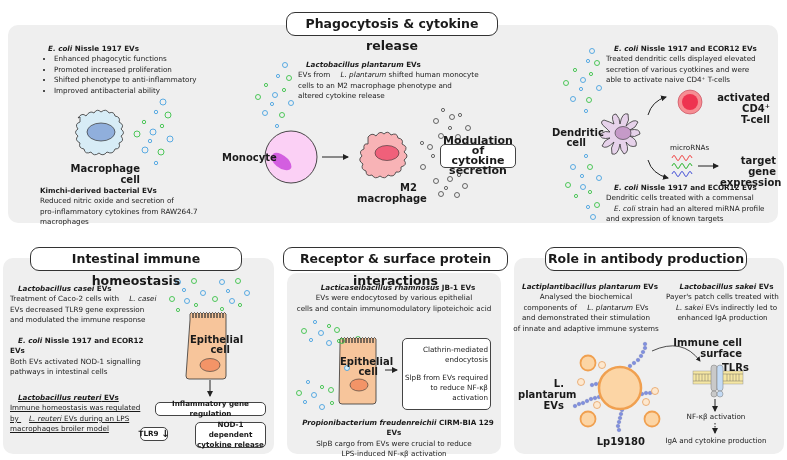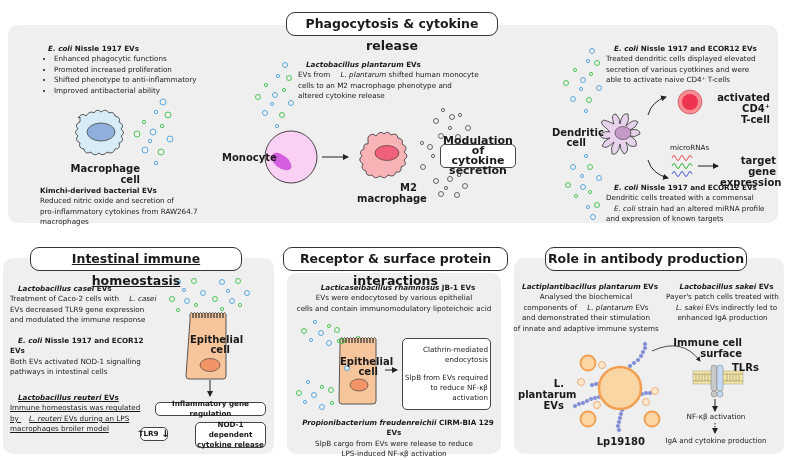--- a/index.html
+++ b/index.html
@@ -21,21 +21,21 @@
 </style>
 </head>
 <body>
 
 <div class="panel" style="left:8px;top:25px;width:770px;height:198px;"></div>
 <div class="panel" style="left:3px;top:258px;width:271px;height:196px;"></div>
 <div class="panel" style="left:287px;top:273px;width:214px;height:181px;"></div>
 <div class="panel" style="left:514px;top:258px;width:270px;height:196px;"></div>
 
 <div class="title-pill" style="left:286px;top:12px;width:210px;">Phagocytosis &amp; cytokine release</div>
-<div class="title-pill" style="left:30px;top:247px;width:210px;text-decoration:underline;">Intestinal immune homeostasis</div>
+<div class="title-pill" style="left:30px;top:247px;width:210px;">Intestinal immune homeostasis</div>
 <div class="title-pill" style="left:283px;top:247px;width:223px;">Receptor &amp; surface protein interactions</div>
 <div class="title-pill" style="left:545px;top:247px;width:200px;">Role in antibody production</div>
 
 <svg class="art" width="787" height="460" viewBox="0 0 787 460">
   <defs>
     <marker id="ah" markerWidth="6" markerHeight="6" refX="5" refY="3" orient="auto">
       <path d="M0,0 L6,3 L0,6 Z" fill="#222"></path>
     </marker>
   </defs>
 
@@ -382,38 +382,38 @@
     <div>Clathrin-mediated</div>
     <div>endocytosis</div>
     <div style="height:8px"></div>
     <div>SlpB from EVs required</div>
     <div>to reduce NF-κβ</div>
     <div>activation</div>
   </div>
 </div>
 <div class="txt center" style="left:287px;top:418px;width:214px;">
   <div><b><span class="it">Propionibacterium freudenreichii</span><span> CIRM-BIA 129 EVs</span></b></div>
-  <div>SlpB cargo from EVs were release to reduce</div>
+  <div>SlpB cargo from EVs were crucial to reduce</div>
   <div>LPS-induced NF-κβ activation</div>
 </div>
 
 <div class="txt center" style="left:512px;top:282px;width:148px;">
   <div><b><span class="it">Lactiplantibacillus plantarum</span><span> EVs</span></b></div>
   <div>Analysed the biochemical</div>
   <div><span>components of </span><span class="it">L. plantarum</span><span> EVs</span></div>
   <div>and demonstrated their stimulation</div>
   <div>of innate and adaptive immune systems</div>
 </div>
 <div class="txt center" style="left:660px;top:282px;width:125px;">
   <div><b><span class="it">Lactobacillus sakei</span><span> EVs</span></b></div>
   <div>Payer's patch cells treated with</div>
   <div><span class="it">L. sakei</span><span> EVs indirectly led to</span></div>
   <div>enhanced IgA production</div>
 </div>
 <div class="lbl" style="left:662px;top:337px;width:80px;">Immune cell surface</div>
-<div class="lbl" style="left:722px;top:362px;width:20px;margin-left:10px;">TLRs</div>
+<div class="lbl" style="left:722px;top:362px;width:20px;">TLRs</div>
 <div class="lbl" style="left:518px;top:378px;width:46px;line-height:11px;">
   <div class="it">L. plantarum</div>
   <div>EVs</div>
 </div>
 <div class="lbl" style="left:595px;top:436px;width:50px;">Lp19180</div>
 <div class="txt center" style="left:680px;top:412px;width:72px;">NF-κβ activation</div>
 <div class="txt center" style="left:660px;top:436px;width:112px;">IgA and cytokine production</div>
 
 </body></html>

